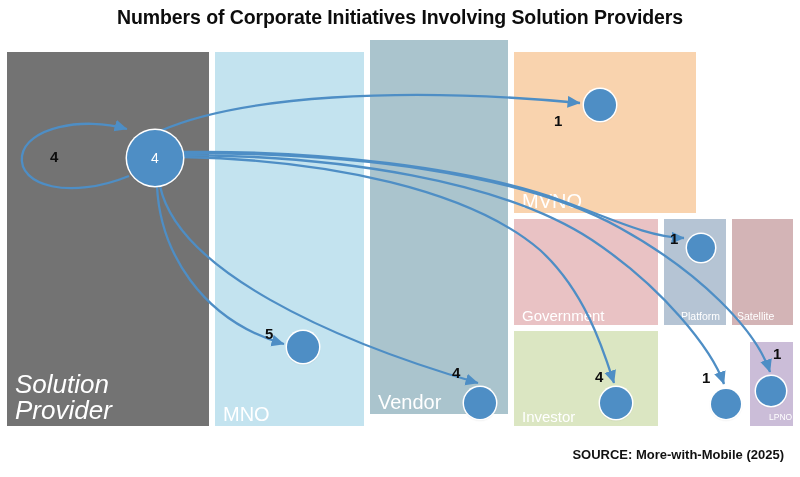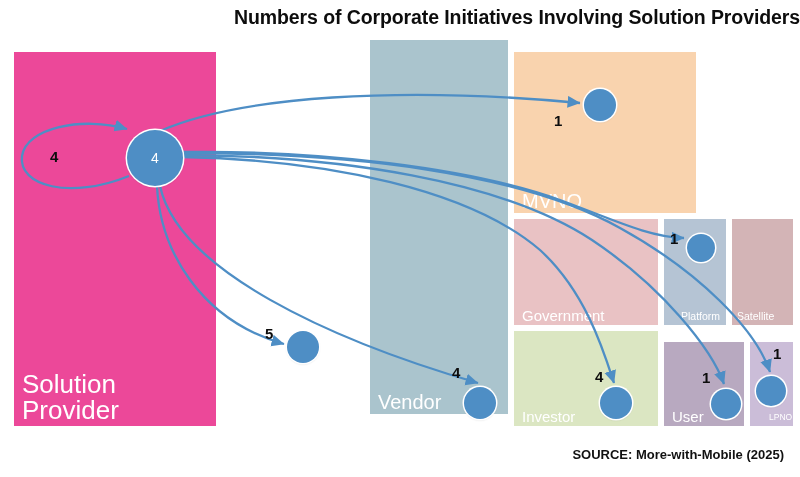--- a/index.html
+++ b/index.html
@@ -18,21 +18,21 @@
     position: relative;
     width: 800px;
     height: 477px;
     background: #ffffff;
   }
   #chart-title {
     position: absolute;
     left: 0;
     top: 6px;
     width: 800px;
-    text-align: right;
+    text-align: center;
     font-size: 19.5px;
     font-weight: bold;
     color: #0d0d0d;
     letter-spacing: -0.1px;
     white-space: nowrap;
   }
   #source-note {
     position: absolute;
     right: 16px;
     top: 447px;
@@ -97,44 +97,44 @@
   }
 </style>
 </head>
 <body>
 
 <div id="stage">
 
   <div id="chart-title">Numbers of Corporate Initiatives Involving Solution Providers</div>
 
   <div id="treemap">
-      <div class="tile" style="left: 12px; top: 50px; width: 206px; height: 378px; background: #ec4899;">
+      <div class="tile" style="left: 5px; top: 50px; width: 206px; height: 378px; background: #737373; font-style: italic;">
         <div class="tile-label lbl-xl">Solution
 Provider</div>
+      </div>
+      <div class="tile" style="left: 213px; top: 50px; width: 153px; height: 378px; background: rgb(195, 227, 239);">
+        <div class="tile-label lbl-lg">MNO</div>
       </div>
       <div class="tile" style="left: 368px; top: 38px; width: 142px; height: 378px; background: rgb(170, 196, 205);">
         <div class="tile-label lbl-lg">Vendor</div>
       </div>
       <div class="tile" style="left: 512px; top: 50px; width: 186px; height: 165px; background: rgb(249, 211, 174);">
         <div class="tile-label lbl-lg">MVNO</div>
       </div>
       <div class="tile" style="left: 512px; top: 217px; width: 148px; height: 110px; background: rgb(233, 194, 196);">
         <div class="tile-label lbl-md">Government</div>
       </div>
       <div class="tile" style="left: 662px; top: 217px; width: 66px; height: 110px; background: rgb(181, 196, 212);">
         <div class="tile-label lbl-sm" style="left: 5px; bottom: 3px; padding-left: 12px;">Platform</div>
       </div>
       <div class="tile" style="left: 730px; top: 217px; width: 65px; height: 110px; background: rgb(211, 180, 182);">
         <div class="tile-label lbl-sm" style="left: 5px; bottom: 3px;">Satellite</div>
       </div>
       <div class="tile" style="left: 512px; top: 329px; width: 148px; height: 99px; background: rgb(219, 230, 194);">
         <div class="tile-label lbl-md">Investor</div>
-      </div>
-      <div class="tile" style="left: 662px; top: 340px; width: 84px; height: 88px; background: rgb(184, 169, 192);">
-        <div class="tile-label lbl-md">User</div>
       </div>
       <div class="tile" style="left: 748px; top: 340px; width: 47px; height: 88px; background: rgb(203, 189, 216);">
         <div class="tile-label lbl-xs" style="left: 4px; bottom: 4px; padding-left: 15px;">LPNO</div>
       </div>
     </div>
 
   <svg id="links" viewBox="0 0 800 477">
     <defs>
       <marker id="arrowhead" markerWidth="7" markerHeight="7" refX="5.4" refY="2.6" orient="auto" markerUnits="strokeWidth">
         <path d="M0,0 L5.6,2.6 L0,5.2 z" fill="#4e8ec5"></path>

